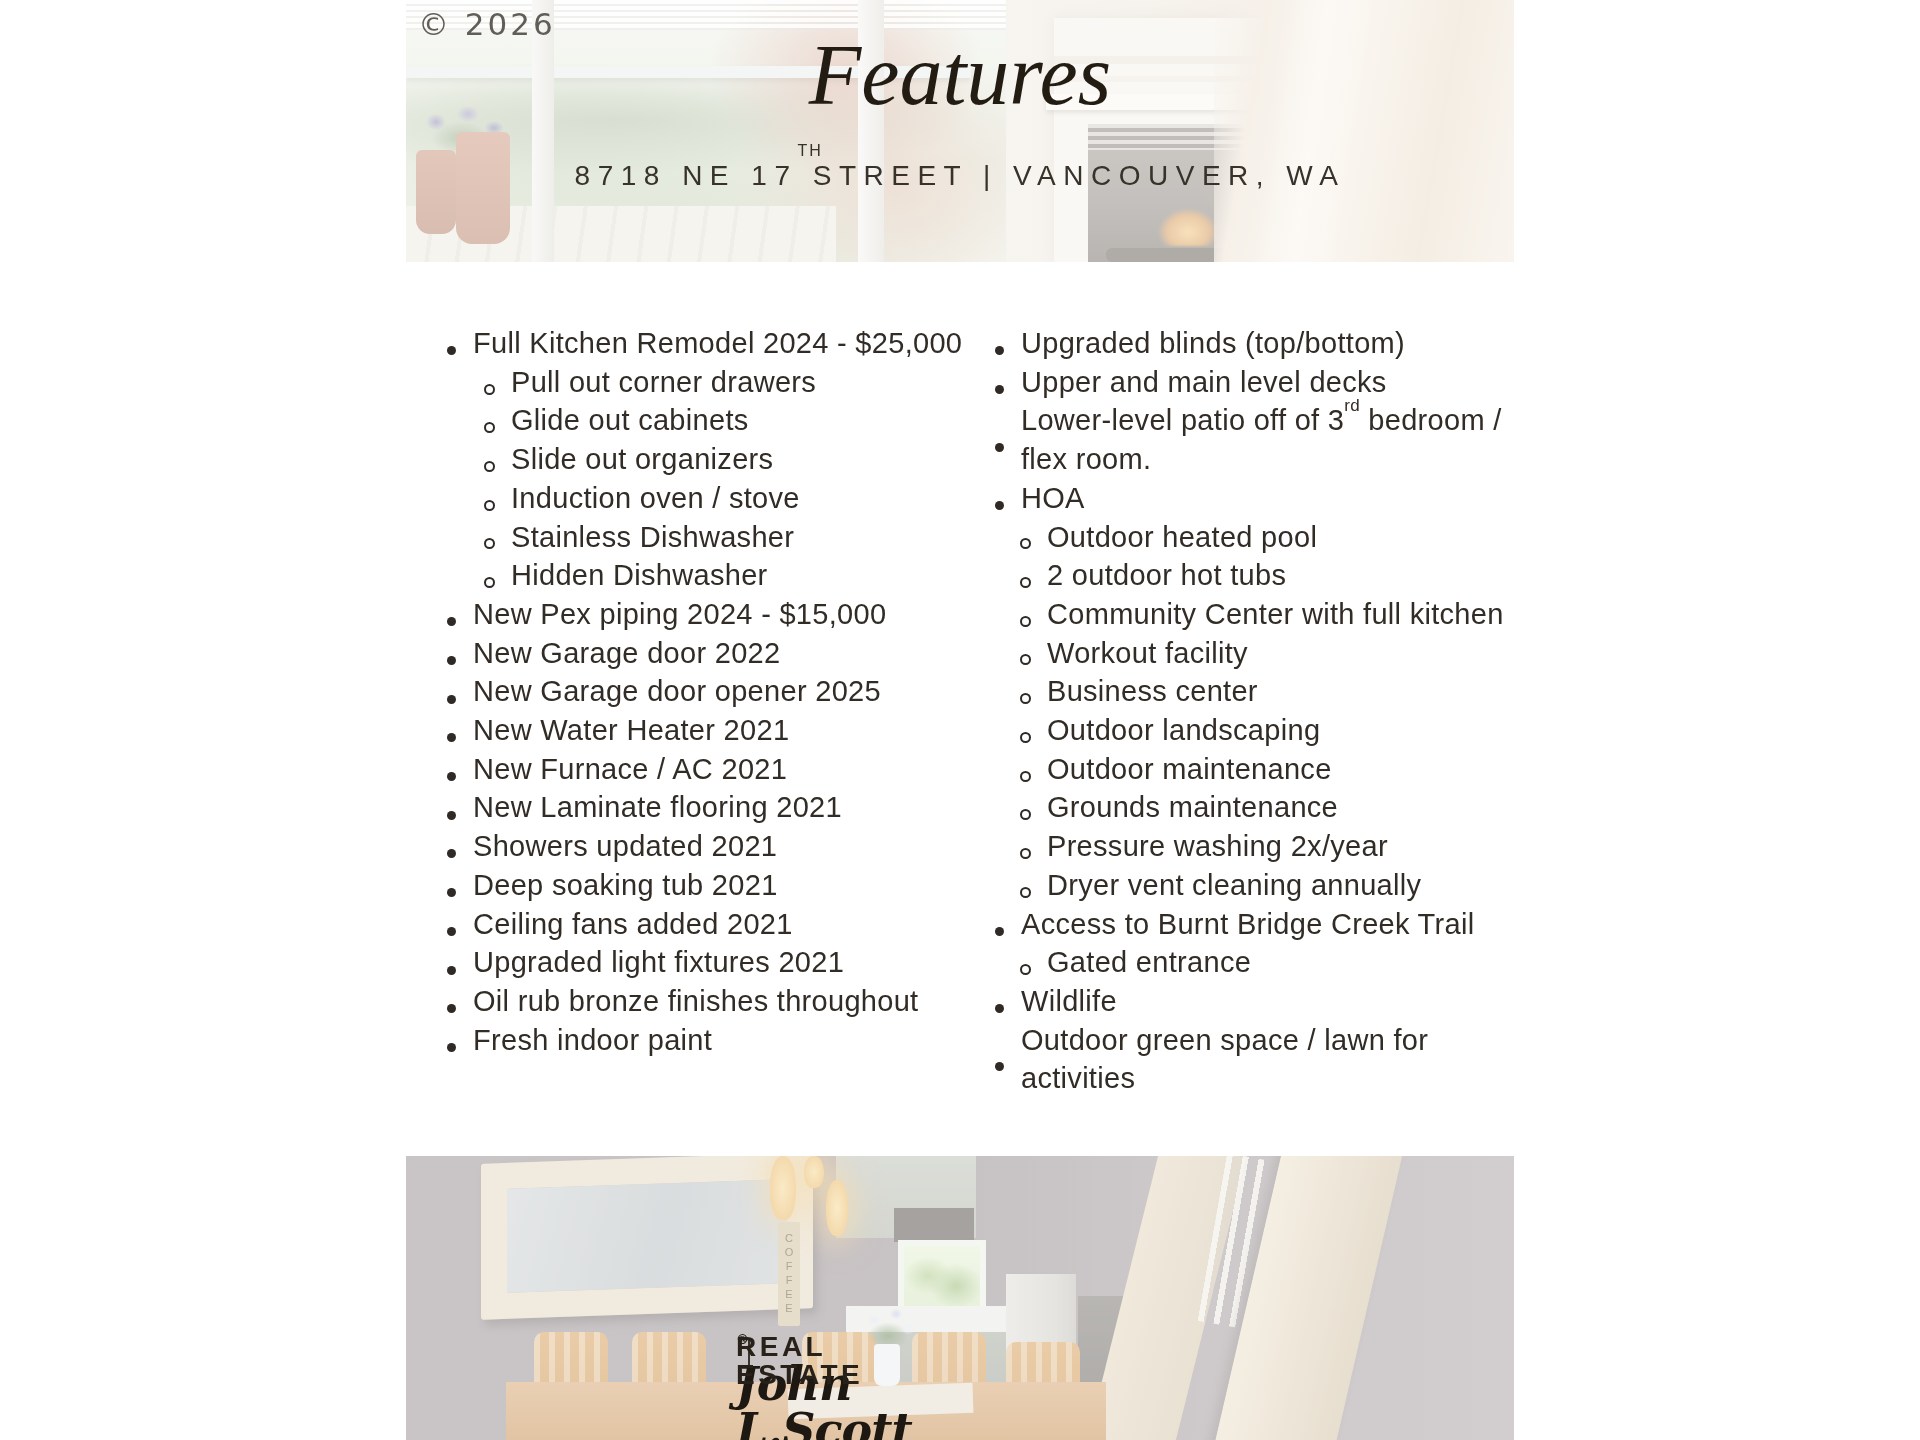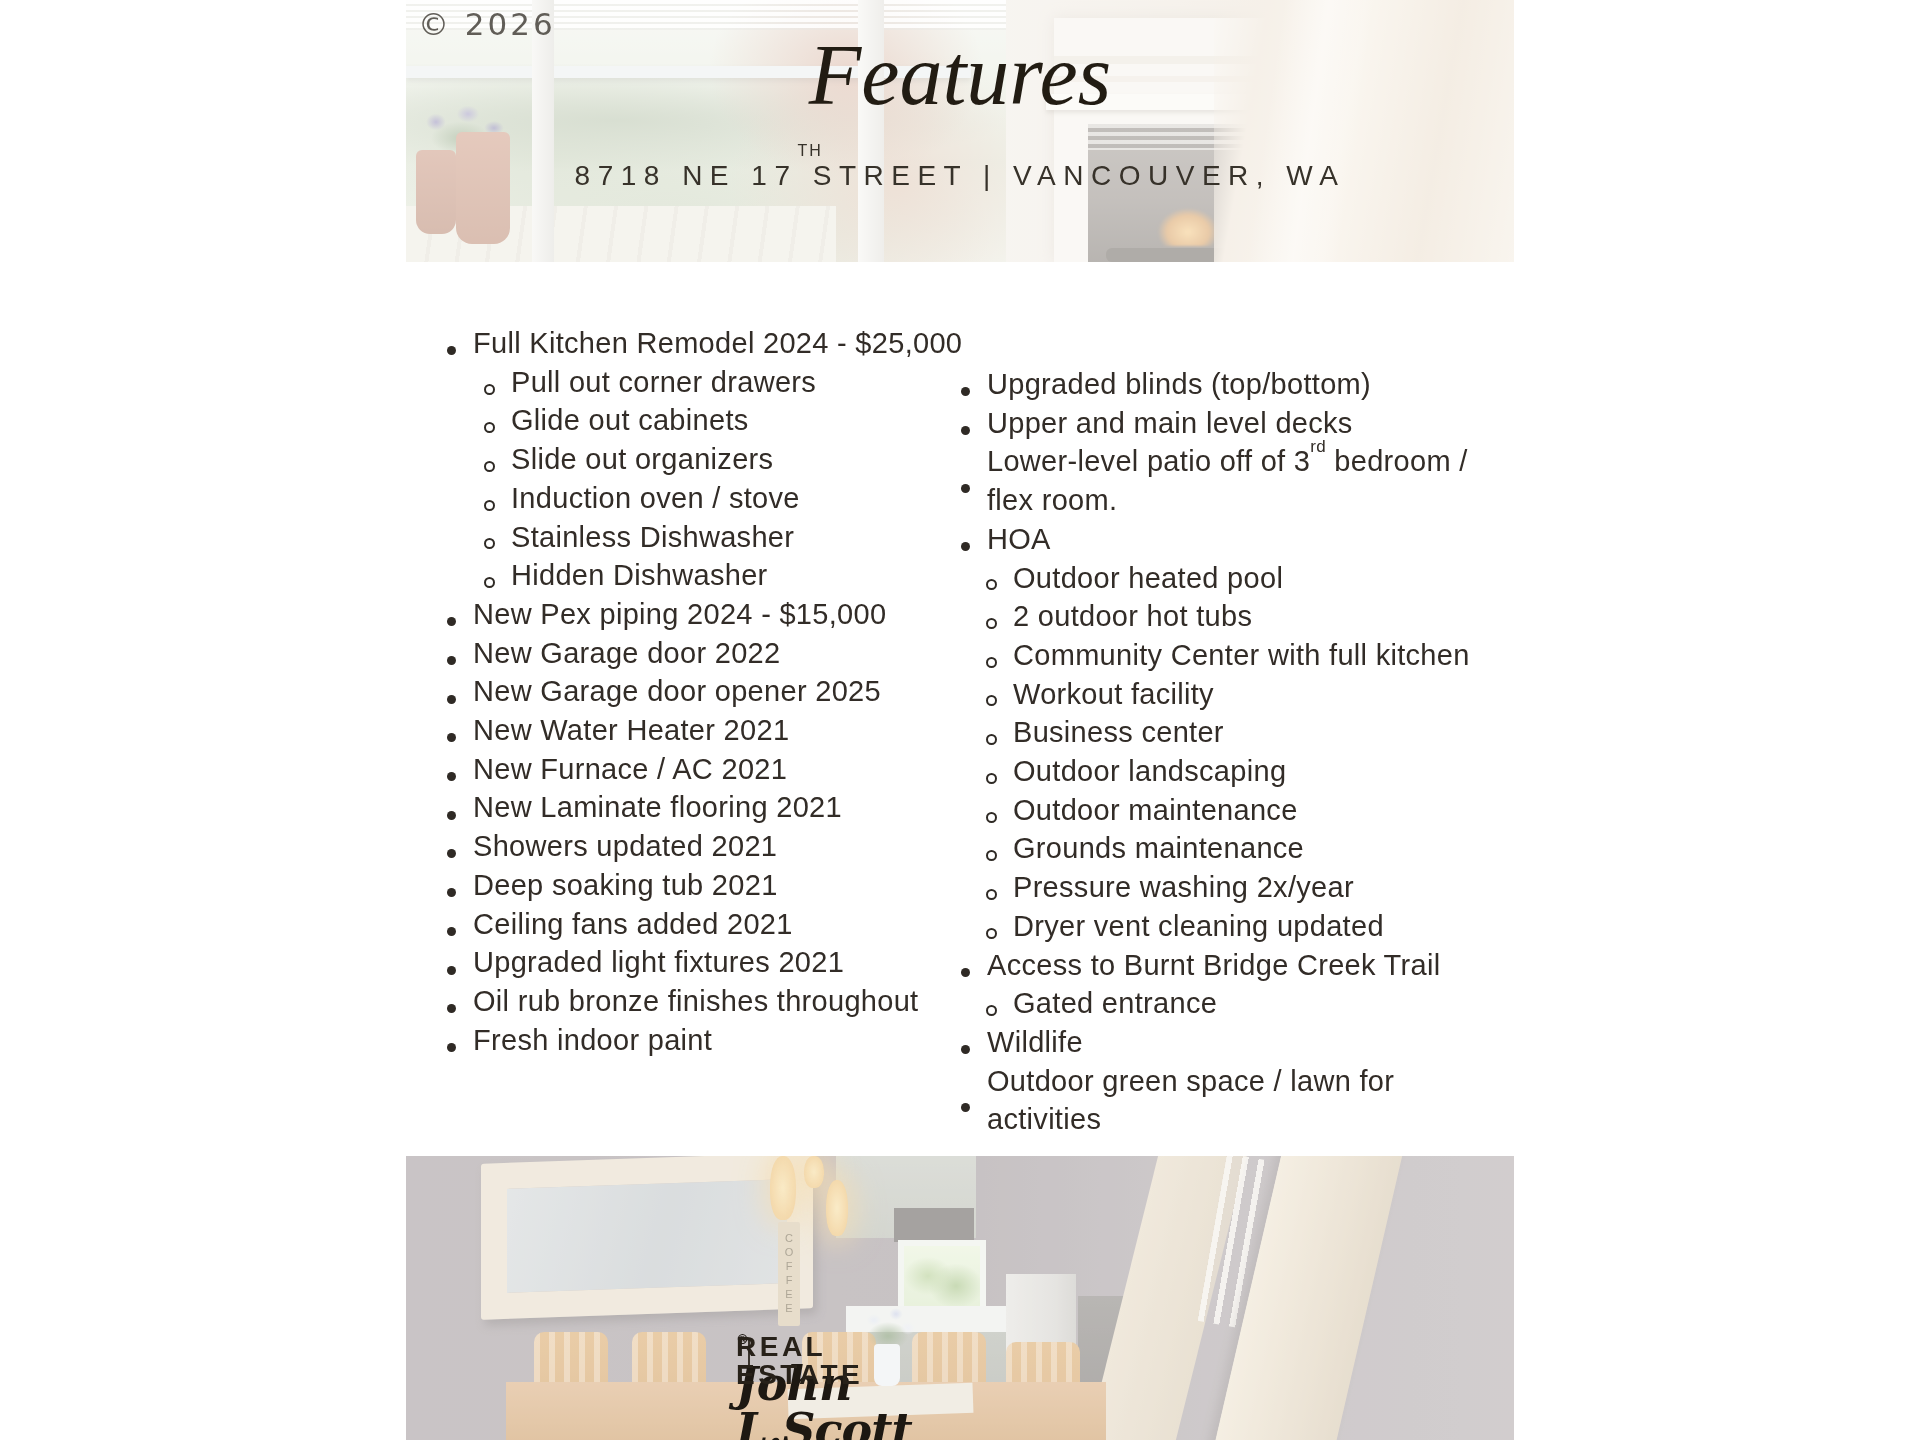--- a/index.html
+++ b/index.html
@@ -45,21 +45,21 @@
   .hero-title{left:0;right:0;top:28px;text-align:center;font-family:"Liberation Serif",serif;
       font-style:italic;font-size:86px;line-height:1.1;color:#221c13;}
   .hero-address{left:0;right:0;top:160px;text-align:center;font-size:28px;letter-spacing:7.5px;color:#37322a;}
   .hero-address sup{font-size:16px;top:-0.55em;letter-spacing:2px;}
 
   sup{position:relative;line-height:0;}
 
   
   .col{position:absolute;top:324px;}
   .col-left{left:446px;width:520px;--sub:38px;--gap2:16px;}
-  .col-right{left:960px;width:525px;margin-top:41px;--sub:26px;--gap2:16px;}
+  .col-right{left:994px;width:525px;--sub:26px;--gap2:16px;}
   .li{display:flex;align-items:center;min-height:38.7px;}
   .li.l2{padding-left:var(--sub);}
   .mk{flex:none;display:block;box-sizing:border-box;}
   .mk1{width:9px;height:9px;border-radius:50%;background:#2f2a25;margin:15px 17px 0 1px;}
   .mk2{width:11px;height:11px;border:2.6px solid #2f2a25;border-radius:50%;background:transparent;margin:14px var(--gap2) 0 0;}
   .li-text{font-size:29px;line-height:38.7px;letter-spacing:.3px;color:#322c27;}
   .li-text sup{font-size:17px;top:-0.5em;}
 
   
   .foot{position:absolute;left:406px;top:1156px;width:1108px;height:284px;overflow:hidden;background:#aaa2a4;}
@@ -268,21 +268,21 @@
       <div class="li l2">
         <span class="mk mk2"></span>
         <span class="li-text">Grounds maintenance</span>
       </div>
       <div class="li l2">
         <span class="mk mk2"></span>
         <span class="li-text">Pressure washing 2x/year</span>
       </div>
       <div class="li l2">
         <span class="mk mk2"></span>
-        <span class="li-text">Dryer vent cleaning updated</span>
+        <span class="li-text">Dryer vent cleaning annually</span>
       </div>
       <div class="li">
         <span class="mk mk1"></span>
         <span class="li-text">Access to Burnt Bridge Creek Trail</span>
       </div>
       <div class="li l2">
         <span class="mk mk2"></span>
         <span class="li-text">Gated entrance</span>
       </div>
       <div class="li">

